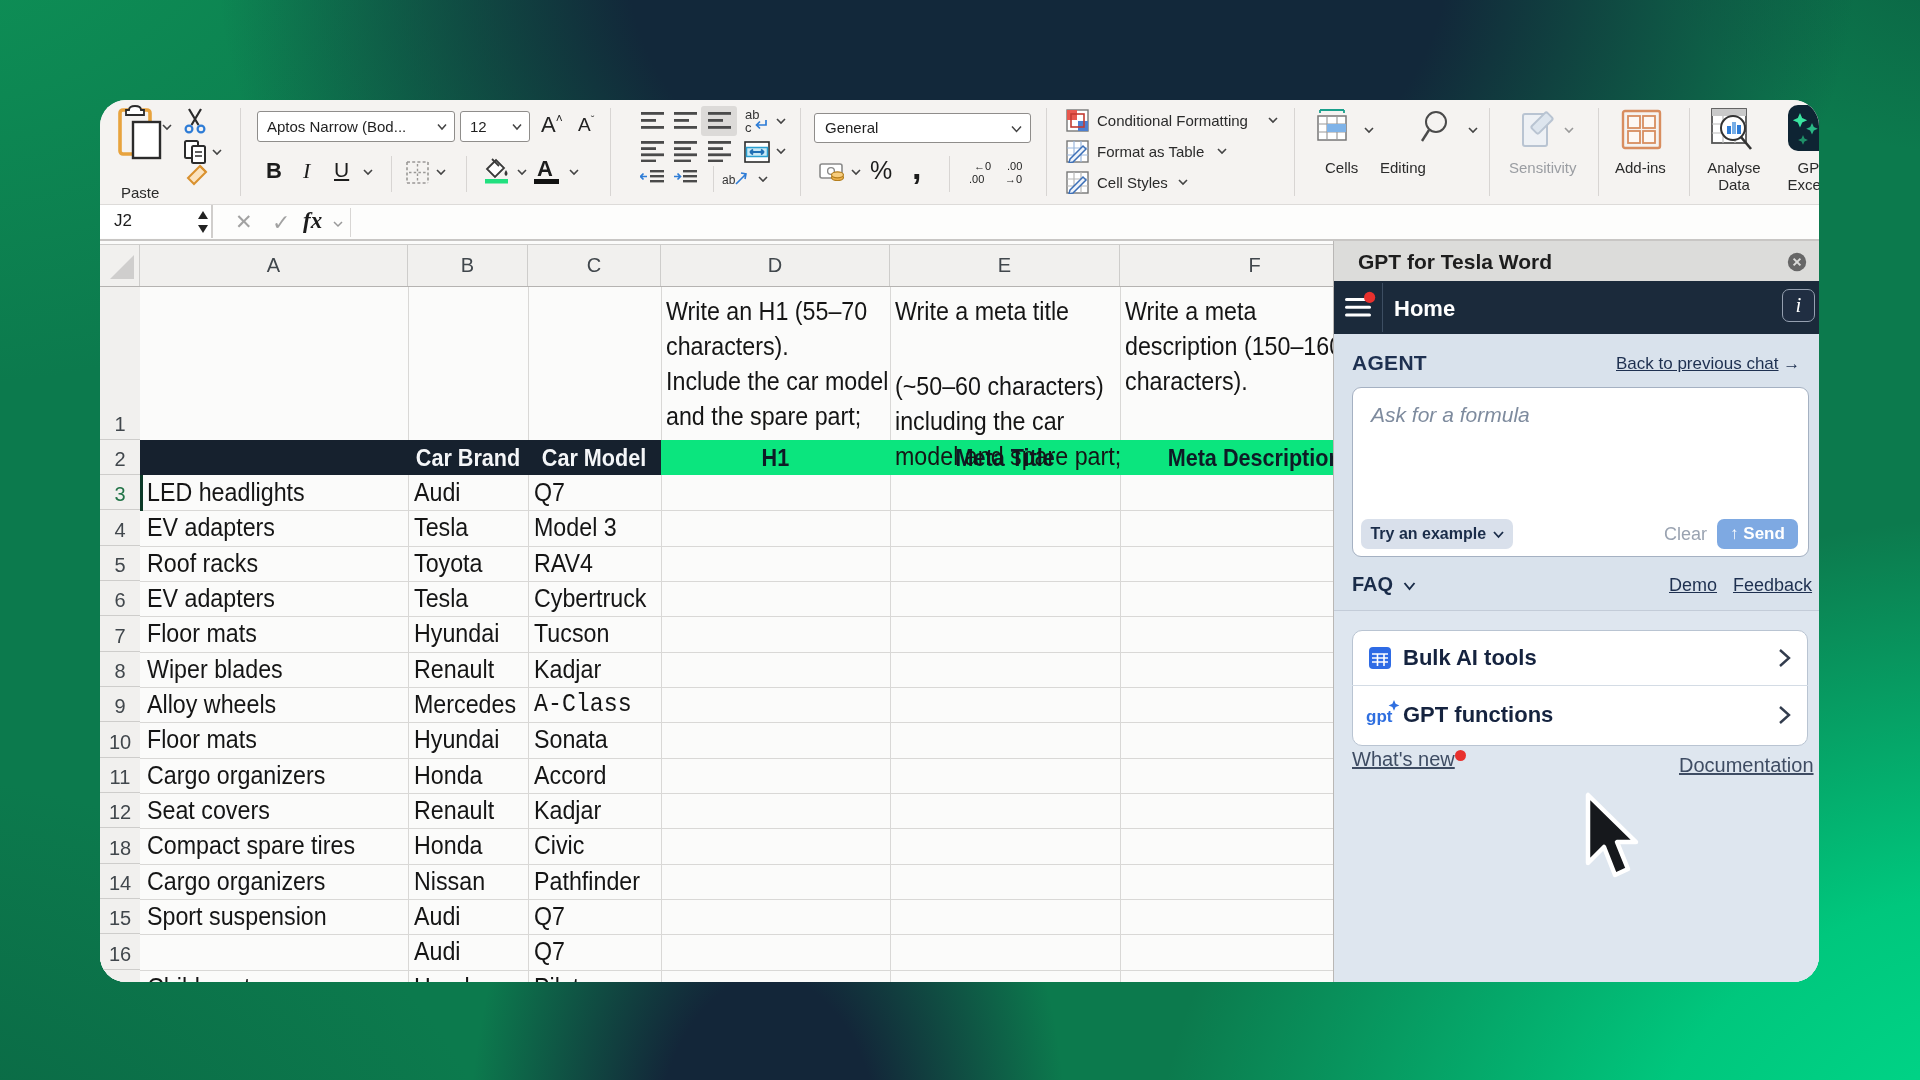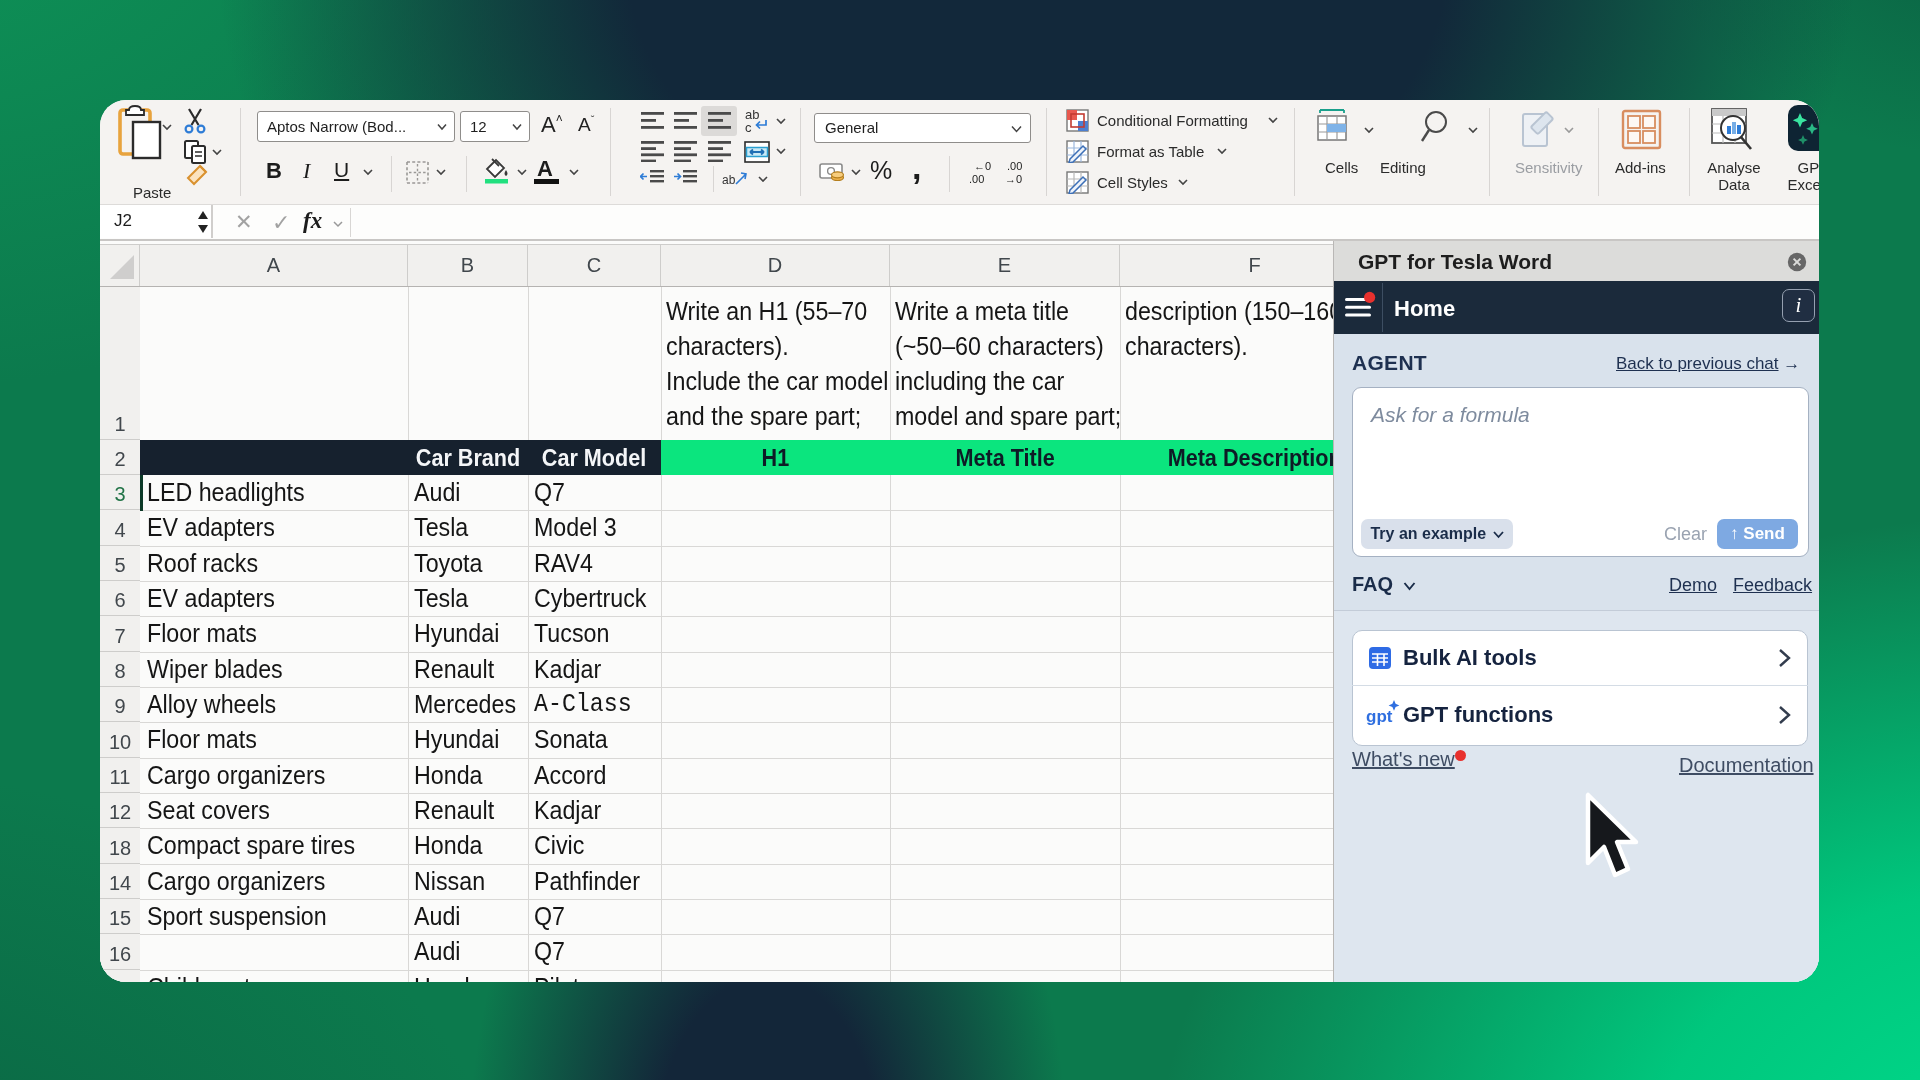--- a/index.html
+++ b/index.html
@@ -34,21 +34,21 @@
 <body>
 <div id="win">
 <div class="abs" style="left:0;top:0;width:1719px;height:104px;background:#f5f3f1;"></div>
 <div class="ic" style="left:18px;top:4px;">
 <svg width="44" height="58" viewBox="0 0 44 58">
 <rect x="2" y="6" width="30" height="44" rx="3" fill="none" stroke="#e8a33d" stroke-width="3.6"></rect>
 <path d="M11 6 q0 -4 6 -4 q6 0 6 4 l3 0 l0 5 l-18 0 l0 -5 Z" fill="#fff" stroke="#2b2b2b" stroke-width="1.8"></path>
 <rect x="15" y="18" width="27" height="36" fill="#fff" stroke="#2b2b2b" stroke-width="2.4"></rect>
 </svg>
     </div>
-<div class="lbl" style="left:21px;top:84px;margin-left:12px;">Paste</div>
+<div class="lbl" style="left:21px;top:84px;">Paste</div>
 <div class="chev" style="left:62px;top:22px;">
       <svg width="10" height="10" viewBox="0 0 10 10">
         <path d="M1 3 L5 7 L9 3" stroke="#444" stroke-width="1.6" fill="none"></path>
       </svg>
     </div>
 <div class="ic" style="left:84px;top:8px;">
 <svg width="22" height="27" viewBox="0 0 22 27">
 <path d="M5 1 L14.5 17 M17 1 L7.5 17" stroke="#2b2b2b" stroke-width="2.2" fill="none"></path>
 <circle cx="5" cy="21" r="3.4" fill="none" stroke="#2e7cd6" stroke-width="2.2"></circle>
 <circle cx="17" cy="21" r="3.4" fill="none" stroke="#2e7cd6" stroke-width="2.2"></circle>
@@ -327,21 +327,21 @@
       <svg width="40" height="42" viewBox="0 0 40 42">
 <rect x="4" y="4" width="24" height="32" rx="2" fill="#eef1f5" stroke="#b9c4d2" stroke-width="2"></rect>
 <rect x="18" y="2" width="10" height="22" rx="2" transform="rotate(45 23 13)" fill="#dde5ee" stroke="#b9c4d2" stroke-width="2"></rect>
 </svg>
     </div>
 <div class="chev" style="left:1464px;top:25px;">
       <svg width="10" height="10" viewBox="0 0 10 10">
         <path d="M1 3 L5 7 L9 3" stroke="#9a9a9a" stroke-width="1.6" fill="none"></path>
       </svg>
     </div>
-<div class="lbl" style="left:1409px;top:59px;color:#9a9da2;margin-left:6px;">Sensitivity</div>
+<div class="lbl" style="left:1409px;top:59px;color:#9a9da2;">Sensitivity</div>
 <div class="sep" style="left:1498px;"></div>
 <div class="ic" style="left:1521px;top:9px;">
       <svg width="41" height="41" viewBox="0 0 41 41">
 <rect x="2" y="2" width="37" height="37" rx="2" fill="none" stroke="#d88d5f" stroke-width="2.4"></rect>
 <rect x="7" y="7" width="12" height="12" fill="#fdf8f4" stroke="#d88d5f" stroke-width="1.8"></rect>
 <rect x="22" y="7" width="12" height="12" fill="#fdf8f4" stroke="#d88d5f" stroke-width="1.8"></rect>
 <rect x="7" y="22" width="12" height="12" fill="#fdf8f4" stroke="#d88d5f" stroke-width="1.8"></rect>
 <rect x="22" y="22" width="12" height="12" fill="#fdf8f4" stroke="#d88d5f" stroke-width="1.8"></rect>
 </svg>
     </div>
@@ -459,25 +459,26 @@
     </div>
 <div class="abs" style="left:40px;top:375px;width:3px;height:36px;background:#0c3a28;"></div>
 <div class="dtxt" style="left:566px;top:194px;width:229px;">
       <div style="height:34.9px;line-height:34.9px;"><span class="sx">Write an H1 (55–70</span></div>
       <div style="height:34.9px;line-height:34.9px;"><span class="sx">characters).</span></div>
       <div style="height:34.9px;line-height:34.9px;"><span class="sx">Include the car model</span></div>
       <div style="height:34.9px;line-height:34.9px;"><span class="sx">and the spare part;</span></div>
     </div>
 <div class="dtxt" style="left:795px;top:194px;width:230px;">
       <div style="height:34.9px;line-height:34.9px;"><span class="sx">Write a meta title</span></div>
-      <div style="height:34.9px;line-height:34.9px;"><span class="sx">(~50–60 characters)</span></div>
+      <div style="height:34.9px;line-height:34.9px;margin-top:40px;"><span class="sx">(~50–60 characters)</span></div>
       <div style="height:34.9px;line-height:34.9px;"><span class="sx">including the car</span></div>
       <div style="height:34.9px;line-height:34.9px;"><span class="sx">model and spare part;</span></div>
     </div>
 <div class="dtxt" style="left:1025px;top:194px;width:270px;">
+      <div style="height:34.9px;line-height:34.9px;"><span class="sx">Write a meta</span></div>
       <div style="height:34.9px;line-height:34.9px;"><span class="sx">description (150–160</span></div>
       <div style="height:34.9px;line-height:34.9px;"><span class="sx">characters).</span></div>
     </div>
 <div class="dtxt" style="left:47px;top:375.0px;height:35.33px;line-height:35.33px;"><span class="sx">LED headlights</span></div>
 <div class="dtxt" style="left:314px;top:375.0px;height:35.33px;line-height:35.33px;"><span class="sx">Audi</span></div>
 <div class="dtxt" style="left:434px;top:375.0px;height:35.33px;line-height:35.33px;"><span class="sx">Q7</span></div>
 <div class="dtxt" style="left:47px;top:410.3px;height:35.33px;line-height:35.33px;"><span class="sx">EV adapters</span></div>
 <div class="dtxt" style="left:314px;top:410.3px;height:35.33px;line-height:35.33px;"><span class="sx">Tesla</span></div>
 <div class="dtxt" style="left:434px;top:410.3px;height:35.33px;line-height:35.33px;"><span class="sx">Model 3</span></div>
 <div class="dtxt" style="left:47px;top:445.7px;height:35.33px;line-height:35.33px;"><span class="sx">Roof racks</span></div>

